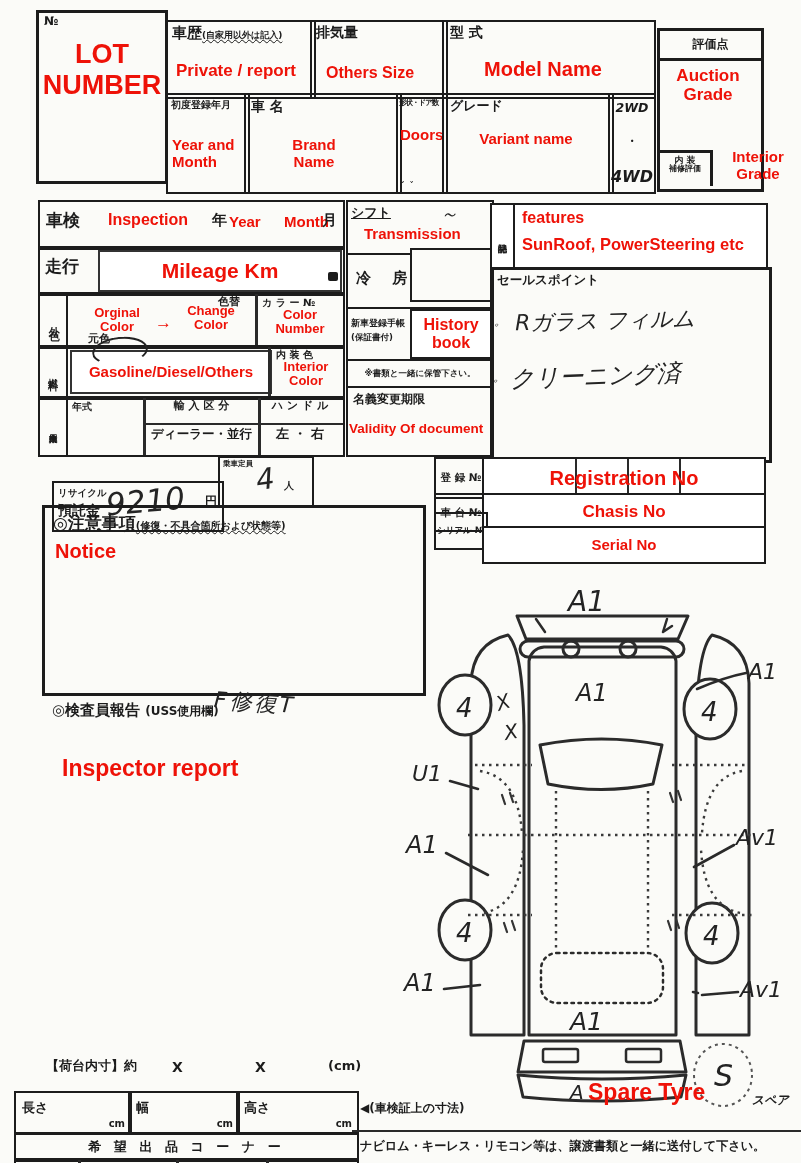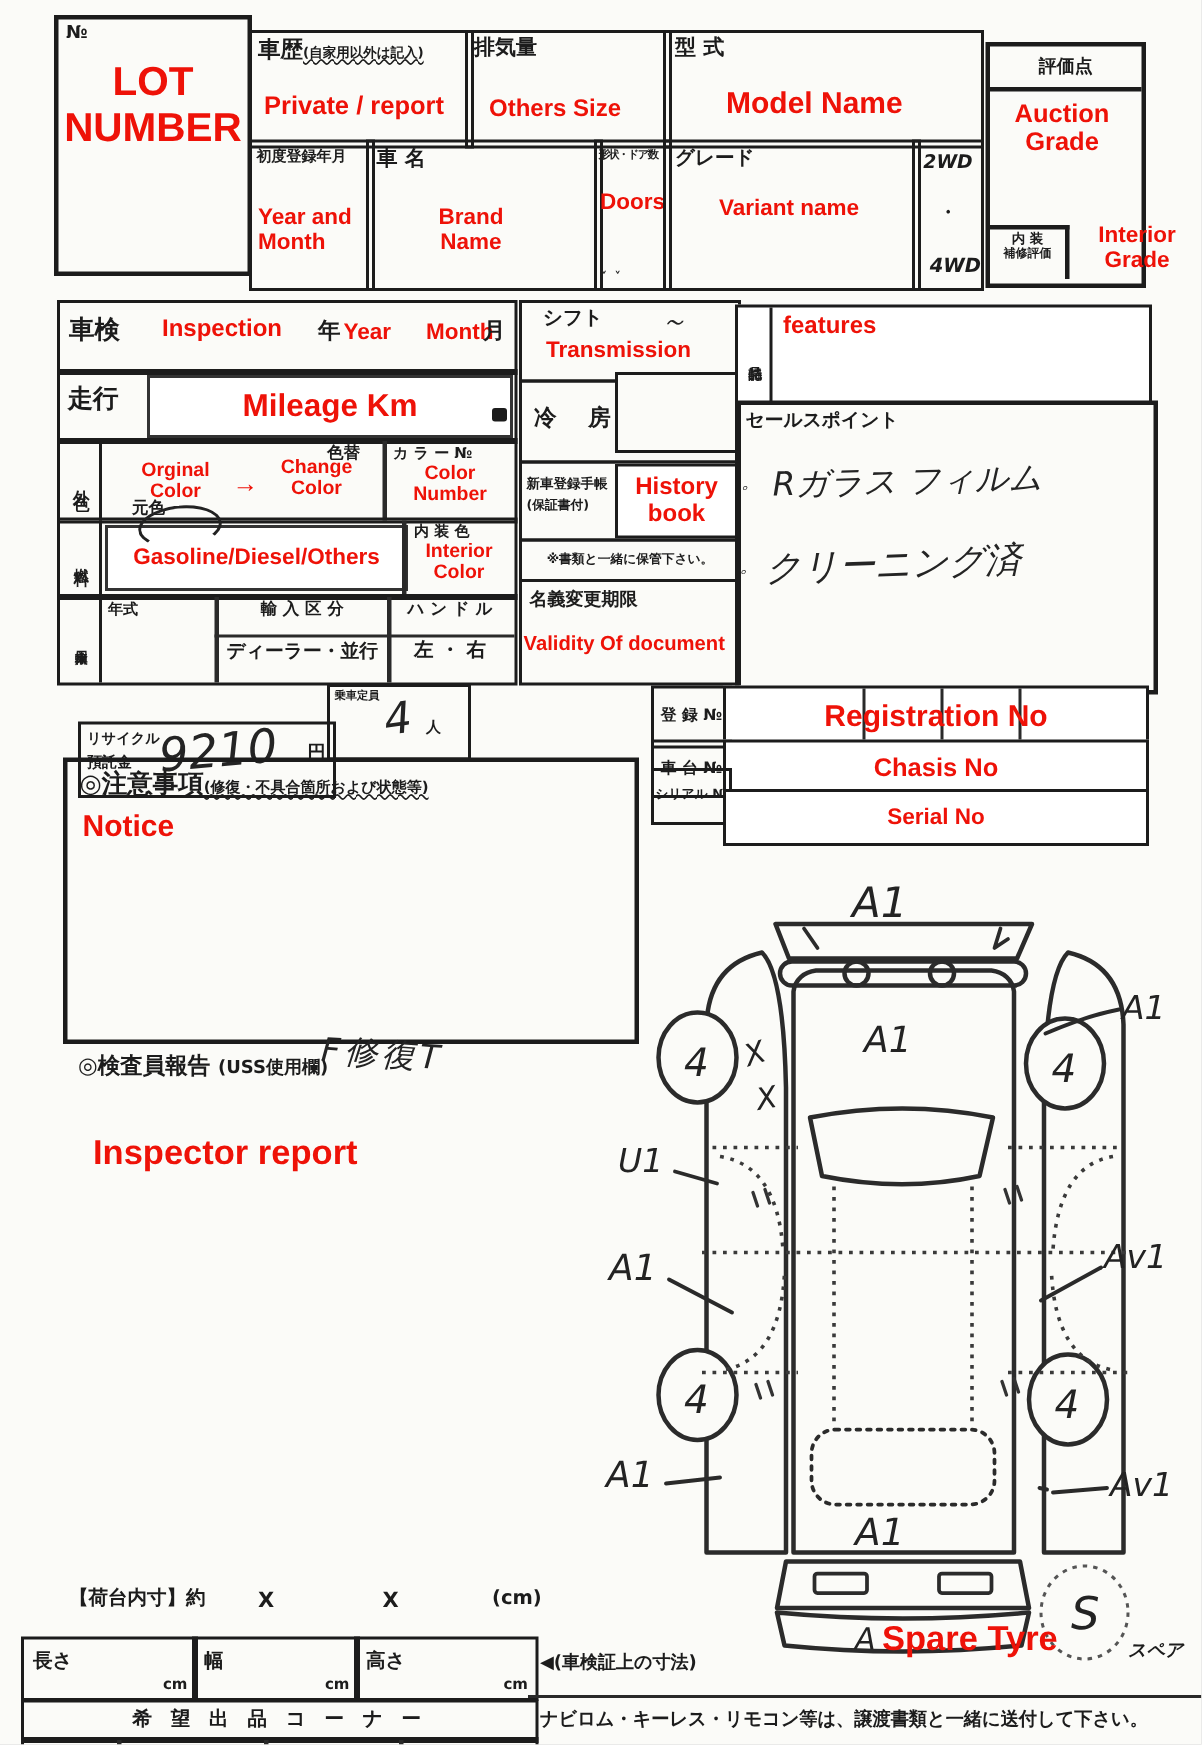--- a/index.html
+++ b/index.html
@@ -54,21 +54,21 @@
     <div class="abs red nw" style="left:2px;top:32px;font-size:15px;">Doors</div>
     <span class="abs hw" style="left:3px;top:72px;font-size:14px;">˯ ˯</span>
   </div>
   <div class="bx" style="left:442px;top:93px;width:168px;height:97px;">
     <span class="abs jp" style="left:6px;top:4px;font-size:13px;">グレード</span>
     <div class="abs red ctr" style="left:34px;top:36px;width:96px;font-size:15px;">Variant name</div>
   </div>
   <div class="bx" style="left:608px;top:93px;width:44px;height:97px;">
     <div class="abs jp" style="left:0;top:6px;width:100%;text-align:center;font-size:12.5px;font-style:italic;">2WD</div>
     <div class="abs jp" style="left:0;top:40px;width:100%;text-align:center;font-size:12px;">・</div>
-    <div class="abs jp" style="left:0;bottom:6px;width:100%;text-align:right;font-size:13px;font-style:italic;">4WD</div>
+    <div class="abs jp" style="left:0;bottom:6px;width:100%;text-align:center;font-size:16px;font-style:italic;">4WD</div>
   </div>
 
   <div class="bx3" style="left:657px;top:28px;width:101px;height:158px;">
     <div class="abs jp ctr" style="left:0;top:0;width:100%;height:27px;border-bottom:3px solid var(--ink);font-size:12px;">評価点</div>
     <div class="abs red ctr" style="left:4px;top:36px;width:88px;font-size:17px;">Auction Grade</div>
     <div class="abs" style="left:0;top:119px;width:50px;height:33px;border-top:3px solid var(--ink);border-right:3px solid var(--ink);">
       <div class="jp" style="font-size:9px;text-align:center;margin-top:2px;">内 装</div>
       <div class="jp" style="font-size:8px;text-align:center;">補修評価</div>
     </div>
     <div class="abs red ctr" style="left:56px;top:118px;width:84px;font-size:15px;">Interior Grade</div>
@@ -121,21 +121,21 @@
     <div class="divline" style="left:103px;top:25px;width:115px;height:2px;"></div>
     <div class="abs jp ctr nw" style="left:105px;top:2px;width:113px;font-size:11px;">輸 入 区 分</div>
     <div class="abs jp ctr nw" style="left:105px;top:29px;width:113px;font-size:12.5px;">ディーラー・並行</div>
     <div class="divline" style="left:218px;top:0;width:2.5px;height:100%;"></div>
     <div class="divline" style="left:220px;top:25px;width:83px;height:2px;"></div>
     <div class="abs jp ctr nw" style="left:220px;top:2px;width:80px;font-size:11px;">ハ ン ド ル</div>
     <div class="abs jp ctr nw" style="left:220px;top:29px;width:80px;font-size:13px;">左 ・ 右</div>
   </div>
 
   <div class="bx" style="left:346px;top:200px;width:144px;height:51px;">
-    <span class="abs jp" style="left:14px;top:4px;font-size:13px;">シフト</span>
+    <span class="abs jp" style="left:3px;top:4px;font-size:13px;text-decoration:underline;">シフト</span>
     <span class="abs hw" style="left:92px;top:0px;font-size:18px;">～</span>
     <div class="abs red nw" style="left:16px;top:24px;font-size:15px;">Transmission</div>
   </div>
   <div class="bx" style="left:346px;top:253px;width:144px;height:52px;">
     <span class="abs jp" style="left:8px;top:15px;font-size:15px;letter-spacing:8px;">冷 房</span>
   </div>
   <div class="bx" style="left:410px;top:248px;width:78px;height:50px;background:#fbfbf8;"></div>
   <div class="bx" style="left:346px;top:307px;width:144px;height:50px;">
     <div class="abs jp" style="left:3px;top:9px;font-size:9px;">新車登録手帳</div>
     <div class="abs jp" style="left:3px;top:24px;font-size:8.5px;">(保証書付)</div>
@@ -147,32 +147,33 @@
     <span class="jp nw" style="font-size:8.5px;">※書類と一緒に保管下さい。</span>
   </div>
   <div class="bx" style="left:346px;top:386px;width:144px;height:67px;">
     <span class="abs jp" style="left:5px;top:5px;font-size:12px;">名義変更期限</span>
     <div class="abs red nw" style="left:1px;top:34px;font-size:13.5px;">Validity Of document</div>
   </div>
 
   <div class="bx" style="left:490px;top:203px;width:274px;height:63px;background:#fff;">
     <div class="abs jp vl ctr" style="left:0;top:0;width:21px;height:100%;border-right:2px solid var(--ink);font-size:9px;">特記品</div>
     <div class="abs red nw" style="left:30px;top:4px;font-size:16px;">features</div>
+    <div class="abs red nw" style="left:30px;top:30px;font-size:16.5px;">SunRoof, PowerSteering etc</div>
   </div>
   <div class="bx3" style="left:490px;top:267px;width:276px;height:190px;">
     <span class="abs jp" style="left:4px;top:3px;font-size:12.5px;">セールスポイント</span>
     <span class="abs hw" style="left:1px;top:42px;font-size:13px;">。</span>
     <span class="abs hw nw" style="left:22px;top:36px;font-size:22px;transform:rotate(-1.5deg);">Rガラス フィルム</span>
     <span class="abs hw" style="left:0px;top:98px;font-size:13px;">。</span>
     <span class="abs hw nw" style="left:17px;top:90px;font-size:24px;transform:rotate(-2deg);">クリーニング済</span>
   </div>
 
   <div class="bx" style="left:52px;top:481px;width:168px;height:47px;">
     <div class="abs jp" style="left:4px;top:5px;font-size:9.5px;">リサイクル</div>
-    <div class="abs jp" style="left:4px;top:20px;font-size:10px;text-align:right;">預託金</div>
+    <div class="abs jp" style="left:4px;top:20px;font-size:14px;text-align:right;">預託金</div>
     <span class="abs hw" style="left:52px;top:0px;font-size:31px;transform:rotate(-5deg);">9210</span>
     <span class="abs jp" style="right:5px;top:12px;font-size:12px;">円</span>
   </div>
   <div class="bx" style="left:218px;top:456px;width:92px;height:47px;">
     <span class="abs jp" style="left:3px;top:2px;font-size:7.5px;">乗車定員</span>
     <span class="abs hw" style="left:36px;top:4px;font-size:29px;transform:rotate(-8deg);">4</span>
     <span class="abs jp" style="left:64px;top:22px;font-size:10px;">人</span>
   </div>
 
   <div class="bx ctr" style="left:434px;top:457px;width:50px;height:38px;">

